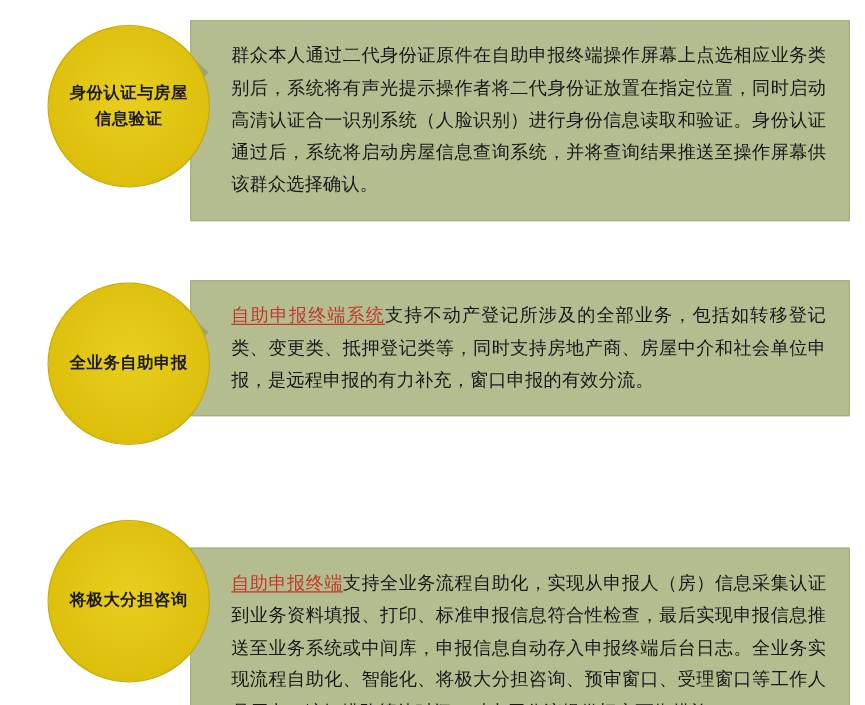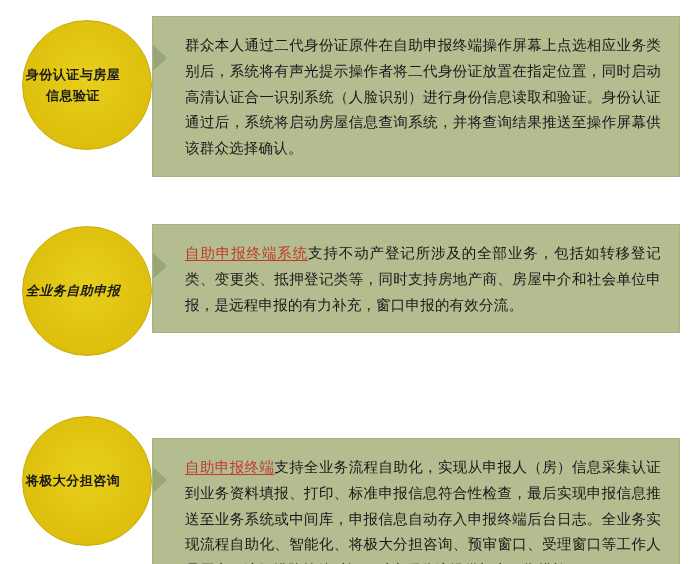--- a/index.html
+++ b/index.html
@@ -23,35 +23,36 @@
     left: 0;
     width: 692px;
   }
   .row-1 { top: 8px; }
   .row-2 { top: 212px; }
   .row-3 { top: 386px; }
 
   
   .circle {
     position: absolute;
-    left: 22px;
+    left: 38px;
     width: 130px;
     height: 130px;
     border-radius: 50%;
     background: #e3c511;
     background: radial-gradient(circle at 50% 45%, #e8cf1d 0%, #ddbf0c 70%, #cdb00a 100%);
     border: 1px solid #c9ab07;
     box-sizing: border-box;
     display: flex;
     align-items: center;
+    justify-content: center;
     text-align: center;
     z-index: 3;
   }
   .circle-1 { top: 12px; }
-  .circle-2 { top: 14px; font-style: italic; }
+  .circle-2 { top: 14px; }
   .circle-3 { top: 30px; }
   .circle-label {
     font-size: 13px;
     font-weight: bold;
     color: #1a1a1a;
     line-height: 1.65;
     letter-spacing: 0.5px;
     width: 100px;
   }
 

